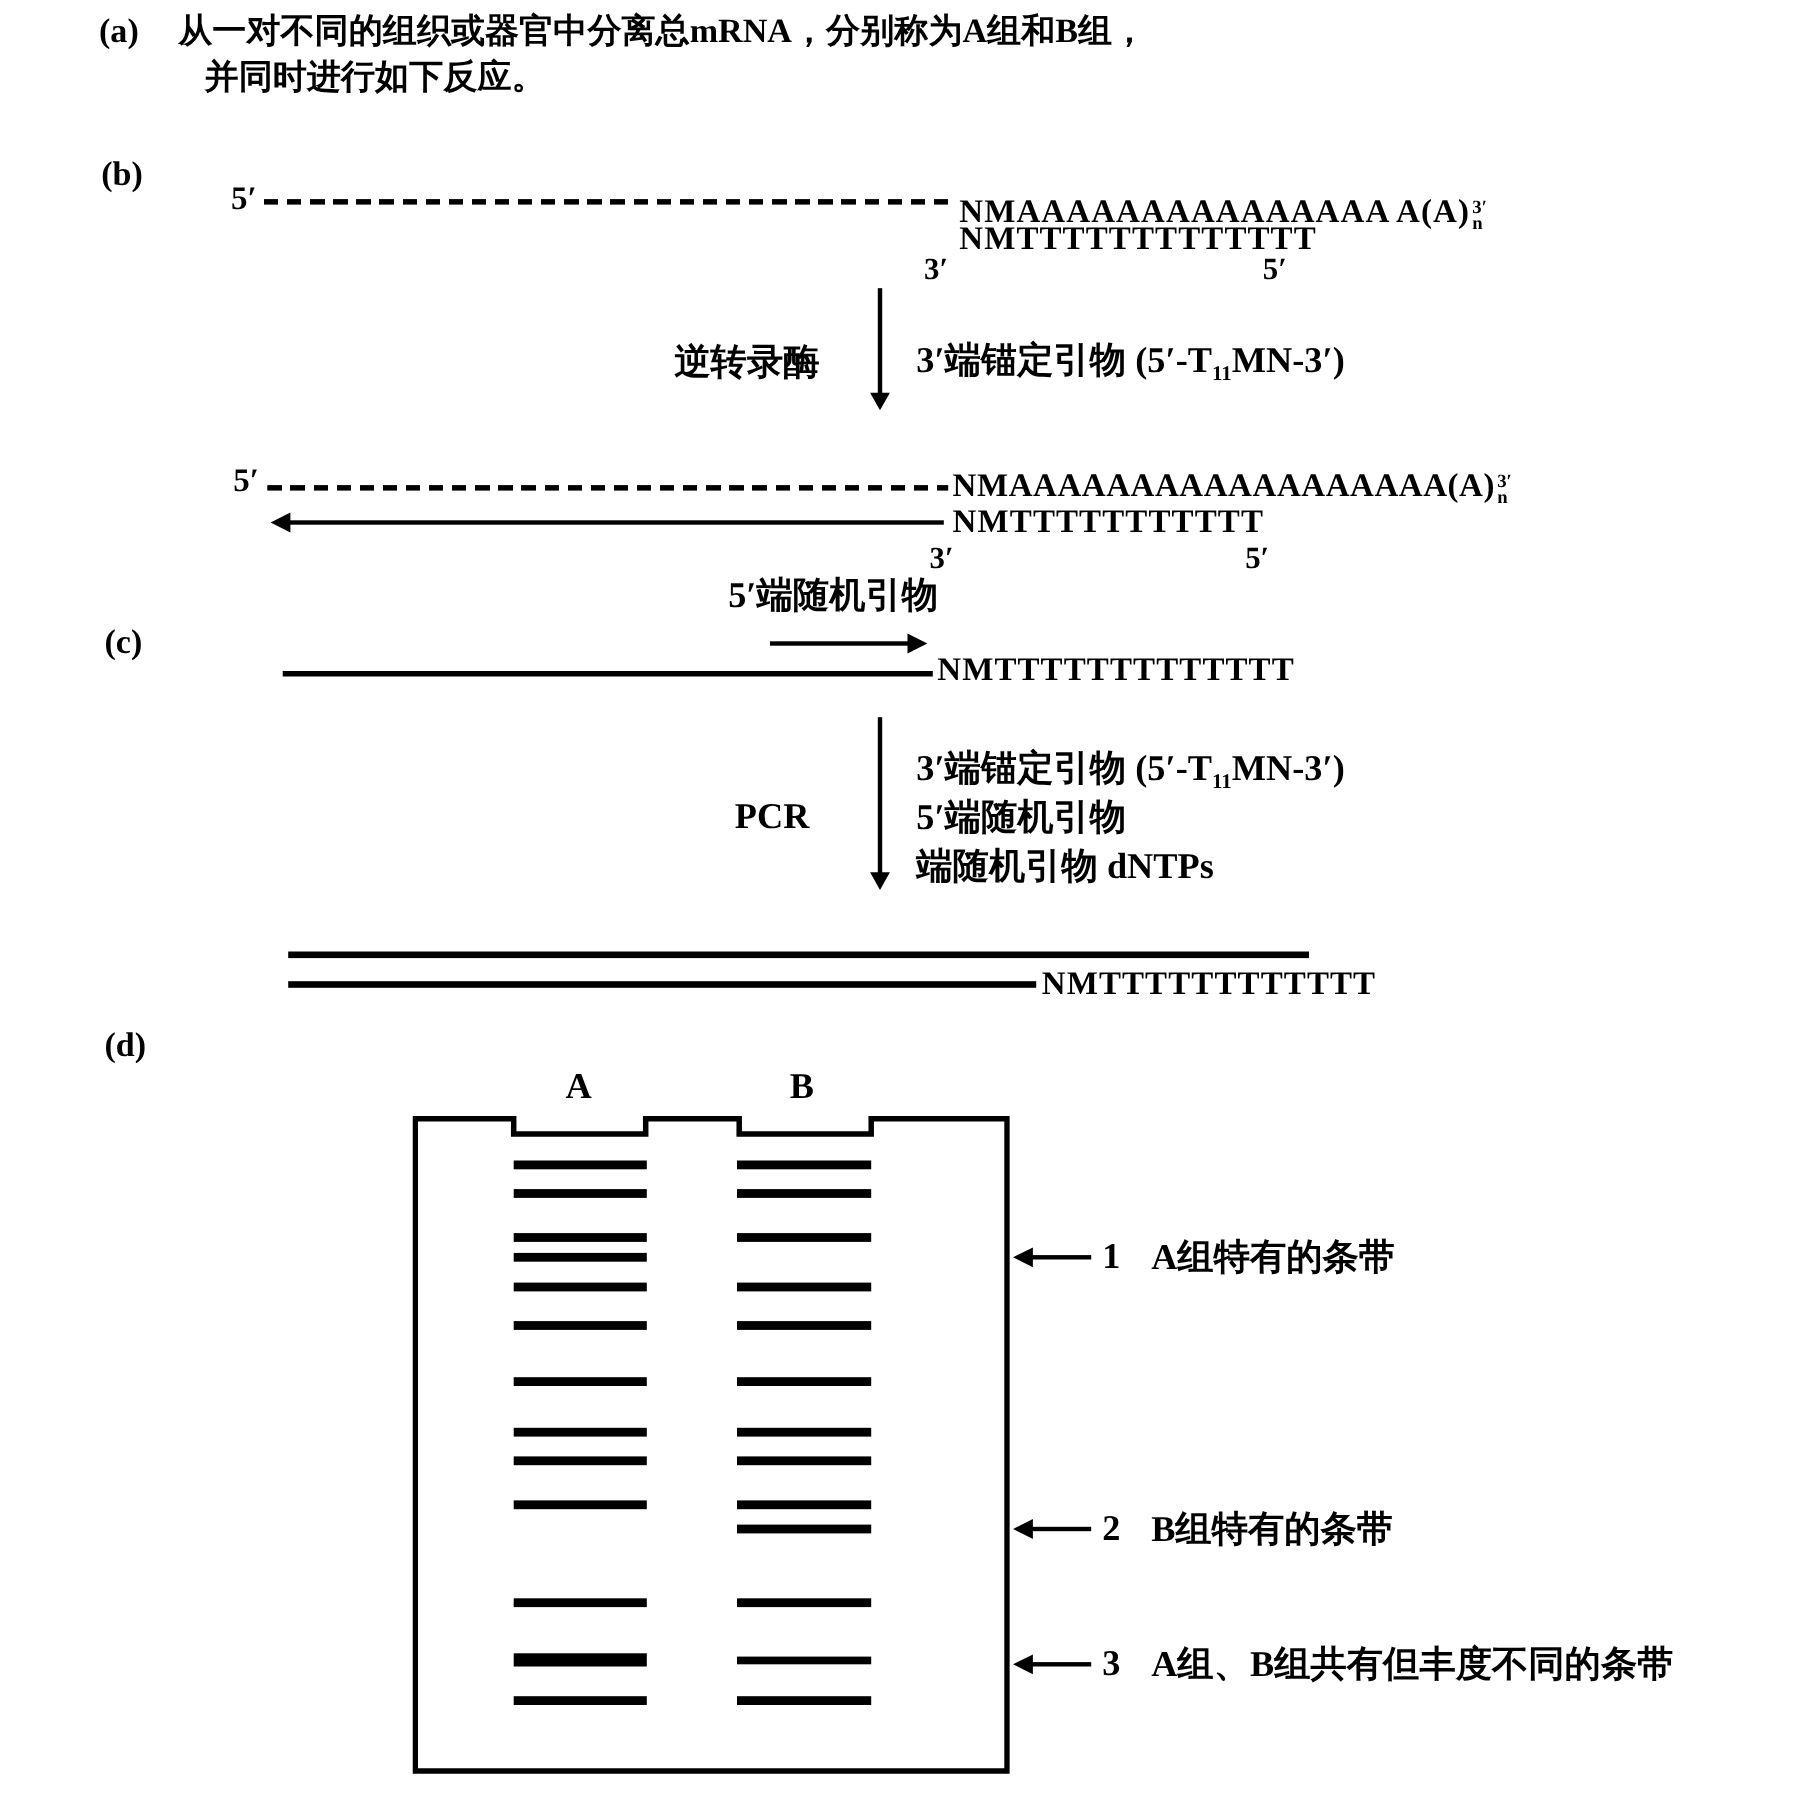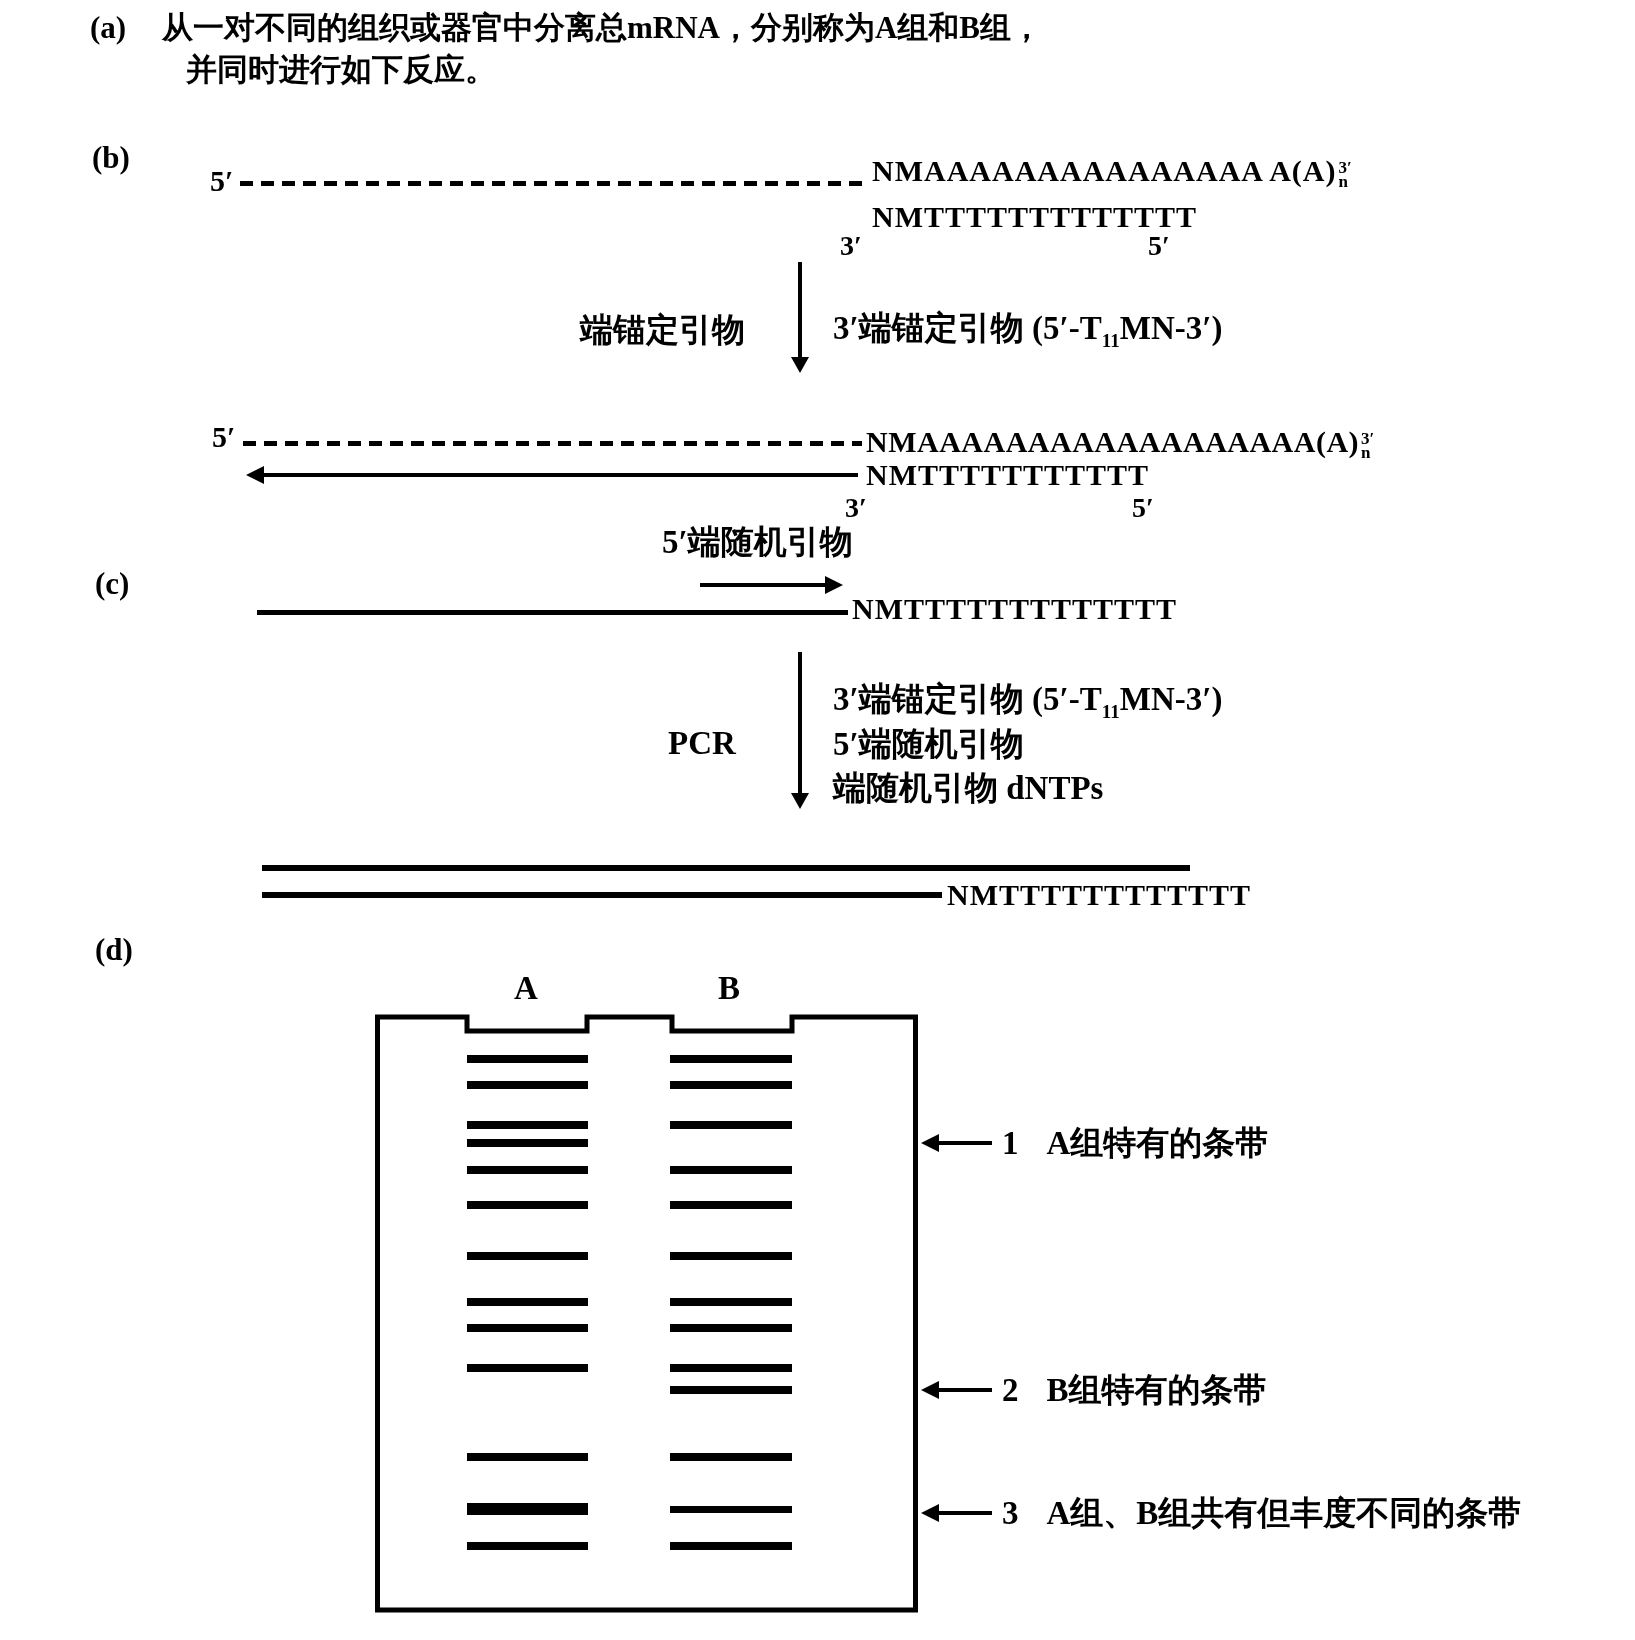--- a/index.html
+++ b/index.html
@@ -32,30 +32,30 @@
 <div id="page">
 
   <div class="txt f31" style="left:90px;top:10px;">(a)</div>
   <div class="txt f31" style="left:162px;top:10px;">从一对不同的组织或器官中分离总mRNA，分别称为A组和B组，</div>
   <div class="txt f31" style="left:162px;top:52px;margin-left:24px;">并同时进行如下反应。</div>
 
   <div class="txt f31" style="left:92px;top:140px;">(b)</div>
 
   <div class="txt f30" style="left:210px;top:164px;">5′</div>
   <div class="dash" style="left:240px;top:181px;width:626px;"></div>
-  <div class="txt seq" style="left:872px;top:154px;"><span>NMAAAAAAAAAAAAAAA A(A)</span><span class="supsub">
+  <div class="txt seq" style="left:872px;top:176px;"><span>NMAAAAAAAAAAAAAAA A(A)</span><span class="supsub">
         <span>3′</span>
         <span>n</span>
       </span></div>
   <div class="txt seq" style="left:872px;top:200px;">NMTTTTTTTTTTTTT</div>
   <div class="txt f28" style="left:840px;top:230px;">3′</div>
   <div class="txt f28" style="left:1148px;top:230px;">5′</div>
 
   <div class="varrow" style="left:798px;top:262px;height:96px;"></div>
-  <div class="txt f33" style="left:555px;top:312px;width:190px;text-align:right;">端锚定引物</div>
+  <div class="txt f33" style="left:555px;top:312px;width:190px;text-align:right;">逆转录酶</div>
   <div class="txt f33" style="left:833px;top:310px;"><span>3′端锚定引物 (5′-T</span><sub style="font-size:19px;">11</sub><span>MN-3′)</span></div>
 
   <div class="txt f30" style="left:212px;top:420px;">5′</div>
   <div class="dash" style="left:243px;top:441px;width:619px;"></div>
   <div class="txt seq" style="left:866px;top:425px;letter-spacing:0.5px;"><span>NMAAAAAAAAAAAAAAAAAA(A)</span><span class="supsub">
         <span>3′</span>
         <span>n</span>
       </span></div>
   <div class="larrow-line" style="left:262px;top:473px;width:596px;"></div>
   <div class="txt seq" style="left:866px;top:458px;">NMTTTTTTTTTTT</div>

